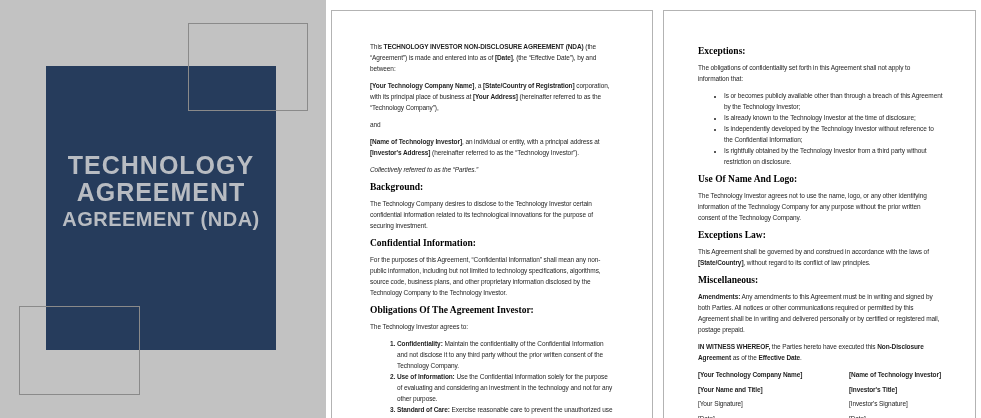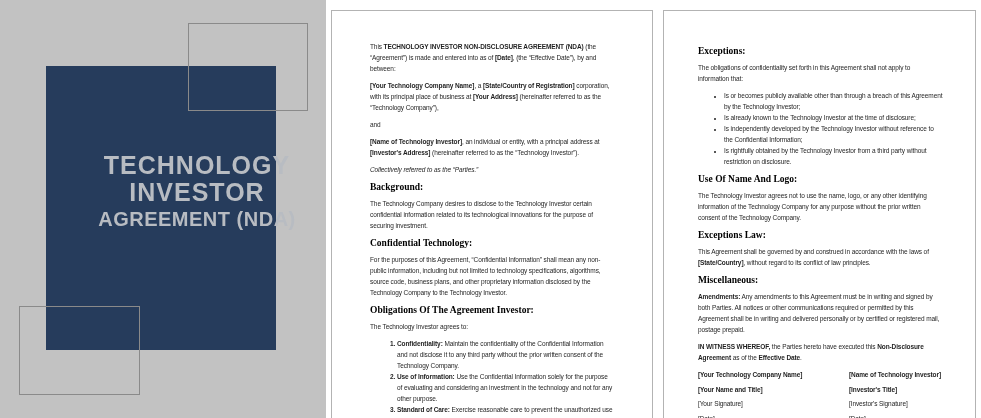--- a/index.html
+++ b/index.html
@@ -28,21 +28,20 @@
     border: 1px solid #8a8a8a;
     background: transparent;
   }
   .decor-top    { left: 188px; top: 23px;  width: 118px; height: 86px; }
   .decor-bottom { left: 19px;  top: 306px; width: 119px; height: 87px; }
   .cover-title-block {
     position: absolute; left: 0; top: 86px; width: 100%;
     text-align: center;
     color: #b8bcc2;
     font-weight: bold;
-    padding-left: 36px;
   }
   .cover-title-line {
     font-size: 25px; line-height: 27px; letter-spacing: 1px;
     white-space: nowrap;
   }
   .cover-subtitle-line {
     font-size: 20px; line-height: 27px; letter-spacing: 0.5px;
     white-space: nowrap;
   }
 
@@ -97,39 +96,39 @@
 </style>
 </head>
 <body>
 
 <div class="canvas">
 
   <section class="cover">
     <div class="cover-panel">
       <div class="cover-title-block">
         <div class="cover-title-line">TECHNOLOGY</div>
-        <div class="cover-title-line">INVESTOR</div>
+        <div class="cover-title-line">AGREEMENT</div>
         <div class="cover-subtitle-line">AGREEMENT (NDA)</div>
       </div>
     </div>
     <div class="decor decor-top"></div>
     <div class="decor decor-bottom"></div>
   </section>
 
   <section class="page page-a">
     <p><span>This </span><b>TECHNOLOGY INVESTOR NON-DISCLOSURE AGREEMENT (NDA)</b><span> (the “Agreement”) is made and entered into as of </span><b>[Date]</b><span>, (the “Effective Date”), by and between:</span></p>
     <p><b>[Your Technology Company Name]</b><span>, a </span><b>[State/Country of Registration]</b><span> corporation, with its principal place of business at </span><b>[Your Address]</b><span> (hereinafter referred to as the “Technology Company”),</span></p>
     <p>and</p>
     <p><b>[Name of Technology Investor]</b><span>, an individual or entity, with a principal address at </span><b>[Investor's Address]</b><span> (hereinafter referred to as the “Technology Investor”).</span></p>
     <p class="note"><i>Collectively referred to as the “Parties.”</i></p>
 
     <h2>Background:</h2>
     <p>The Technology Company desires to disclose to the Technology Investor certain confidential information related to its technological innovations for the purpose of securing investment.</p>
 
-    <h2>Confidential Technology:</h2>
+    <h2>Confidential Information:</h2>
     <p>For the purposes of this Agreement, “Confidential Information” shall mean any non-public information, including but not limited to technology specifications, algorithms, source code, business plans, and other proprietary information disclosed by the Technology Company to the Technology Investor.</p>
 
     <h2>Obligations Of The Agreement Investor:</h2>
     <p>The Technology Investor agrees to:</p>
     <ol>
       <li><b>Confidentiality:</b><span> Maintain the confidentiality of the Confidential Information and not disclose it to any third party without the prior written consent of the Technology Company.</span></li>
       <li><b>Use of Information:</b><span> Use the Confidential Information solely for the purpose of evaluating and considering an investment in the technology and not for any other purpose.</span></li>
       <li><b>Standard of Care:</b><span> Exercise reasonable care to prevent the unauthorized use or disclosure of the Confidential Information.</span></li>
     </ol>
   </section>

